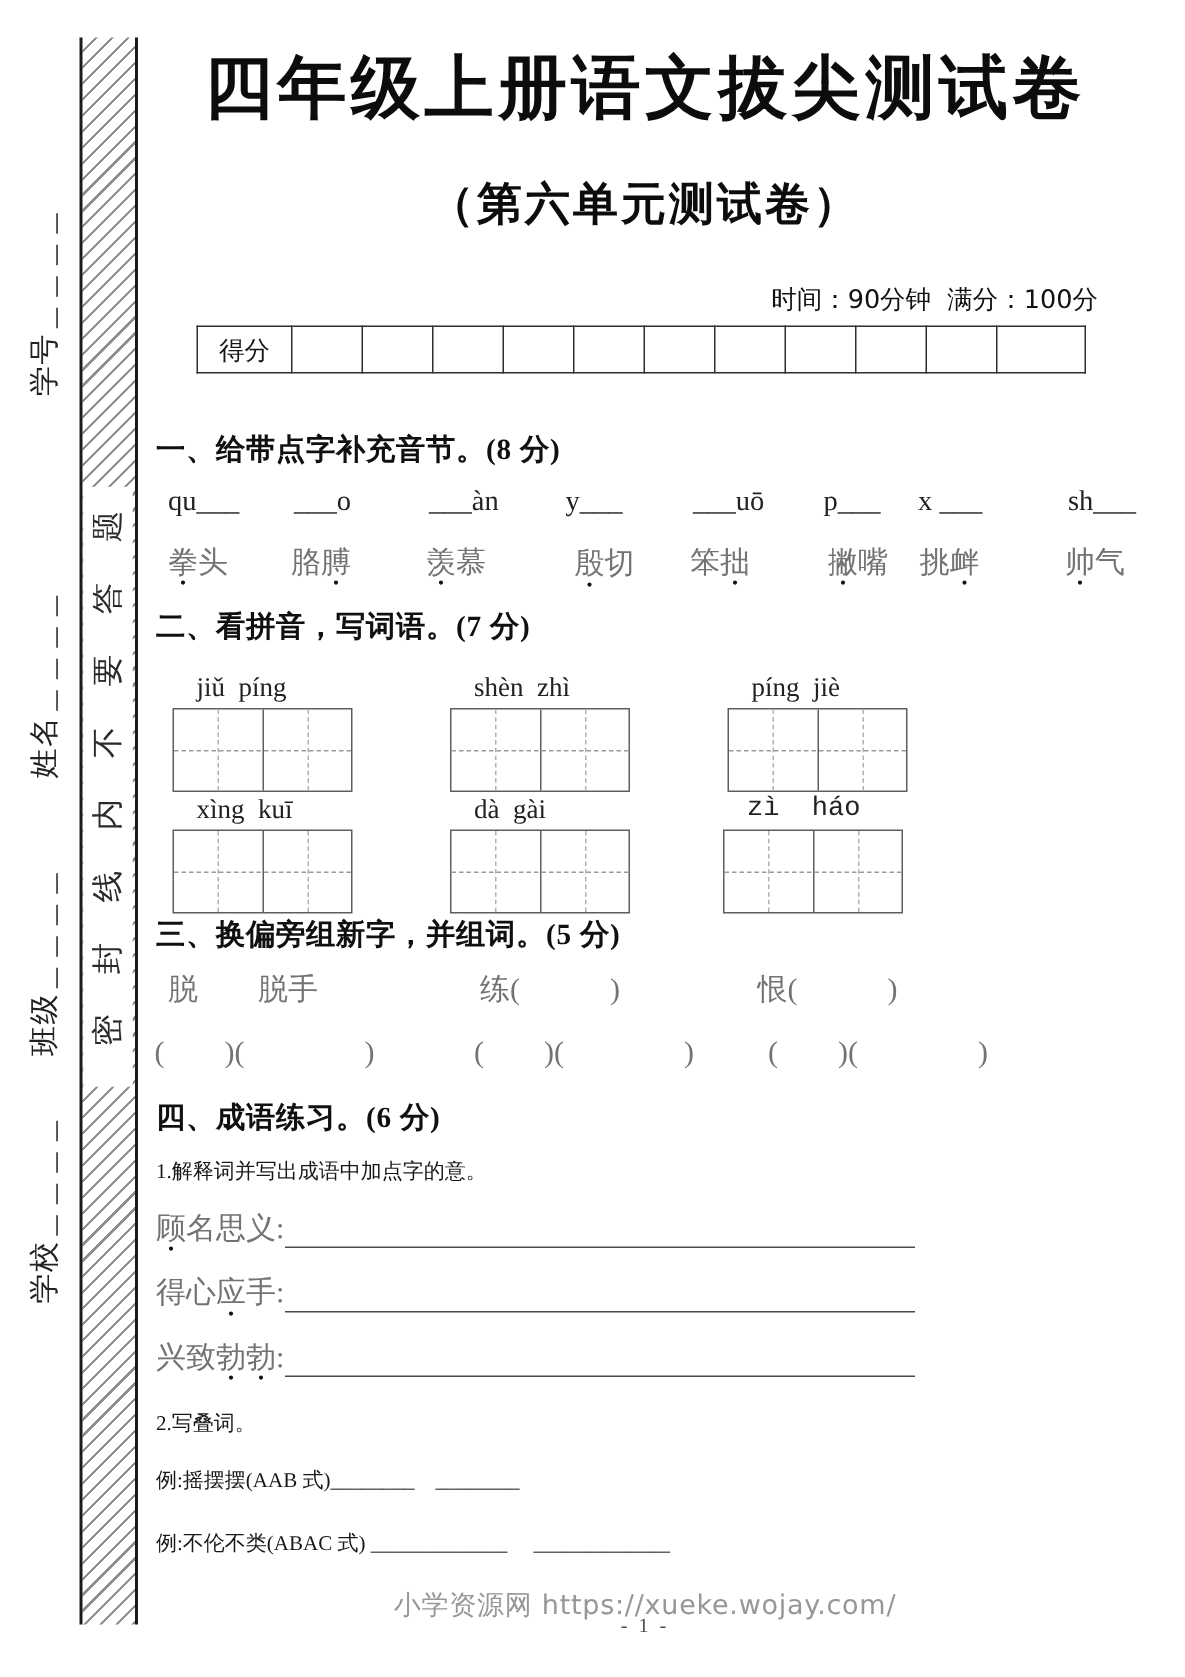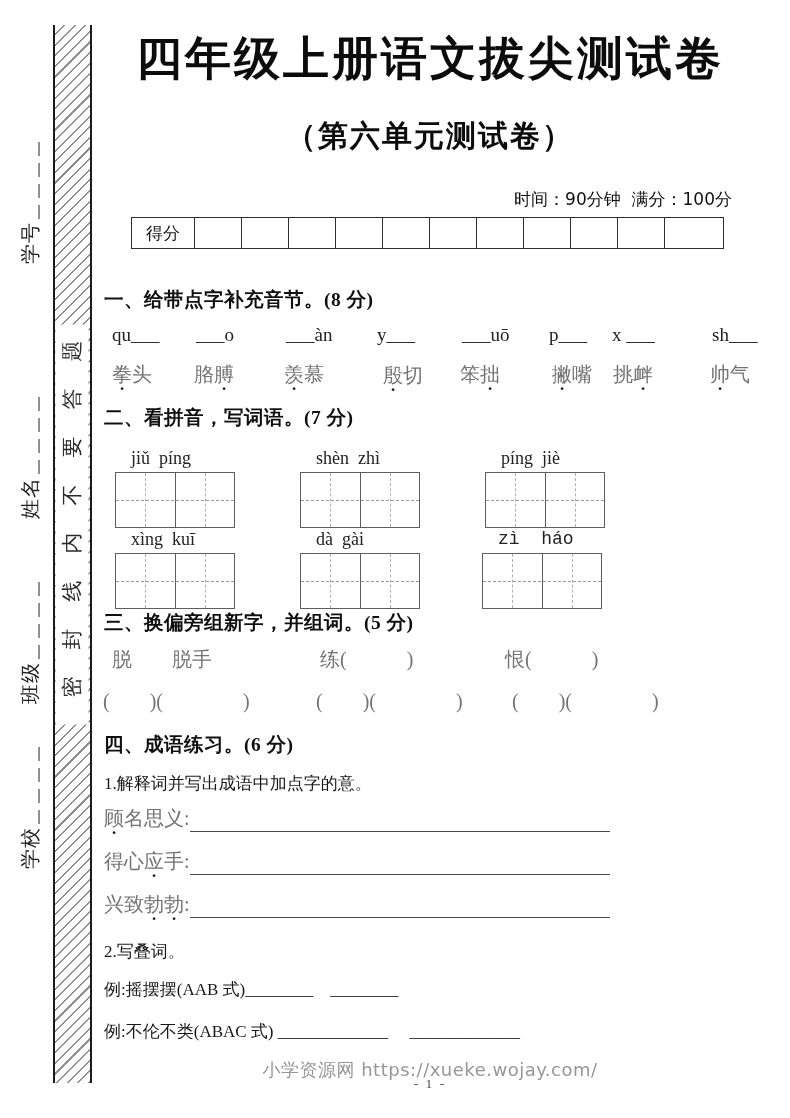--- a/index.html
+++ b/index.html
@@ -54,21 +54,21 @@
     padding:0;width:46px;
   }
   .score-table td.c-first{width:62px;}
   .score-table td.c-last{width:58px;}
 
   
   .s-head{
     font-size:19.5px;font-weight:bold;color:#101010;white-space:pre;
     letter-spacing:0.5px;
   }
-  .body-txt{font-size:17px;color:#181818;white-space:pre;}
+  .body-txt{font-size:14px;color:#181818;white-space:pre;}
   .pin{font-size:19px;color:#222;white-space:pre;}
   .word{font-size:20px;color:#737373;white-space:pre;}
 
   
   .dot-under{position:relative;display:inline-block;}
   .dot-under::after{
     content:"\00b7";position:absolute;left:50%;bottom:-0.62em;
     transform:translateX(-50%);font-weight:bold;font-size:0.85em;color:#111;
   }
 

